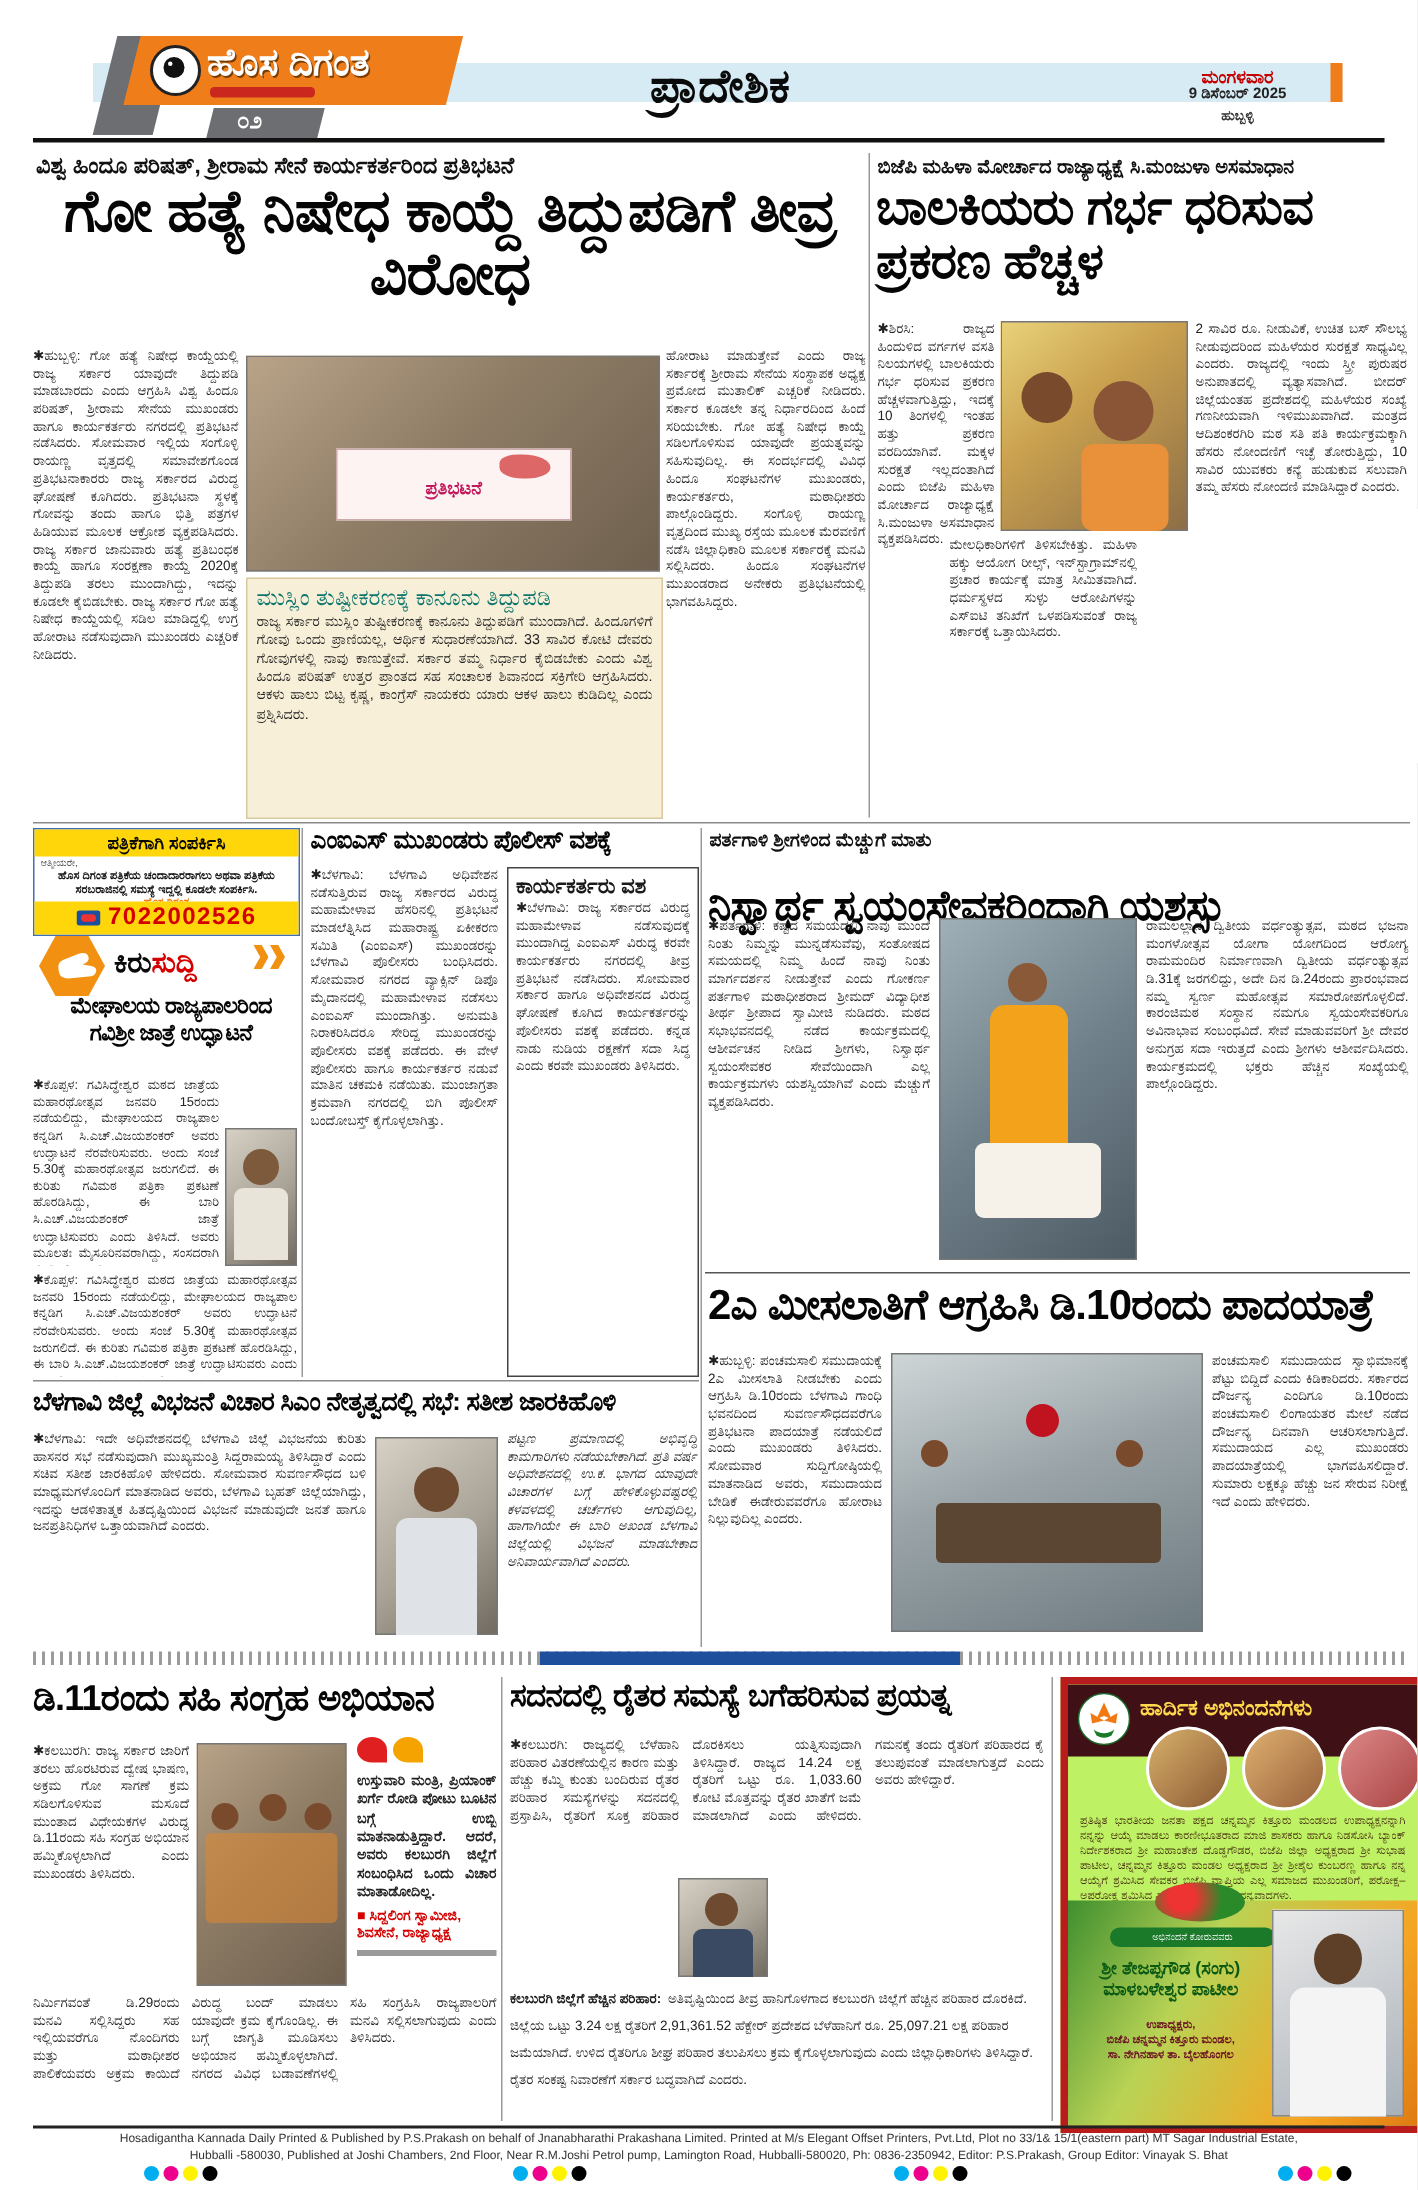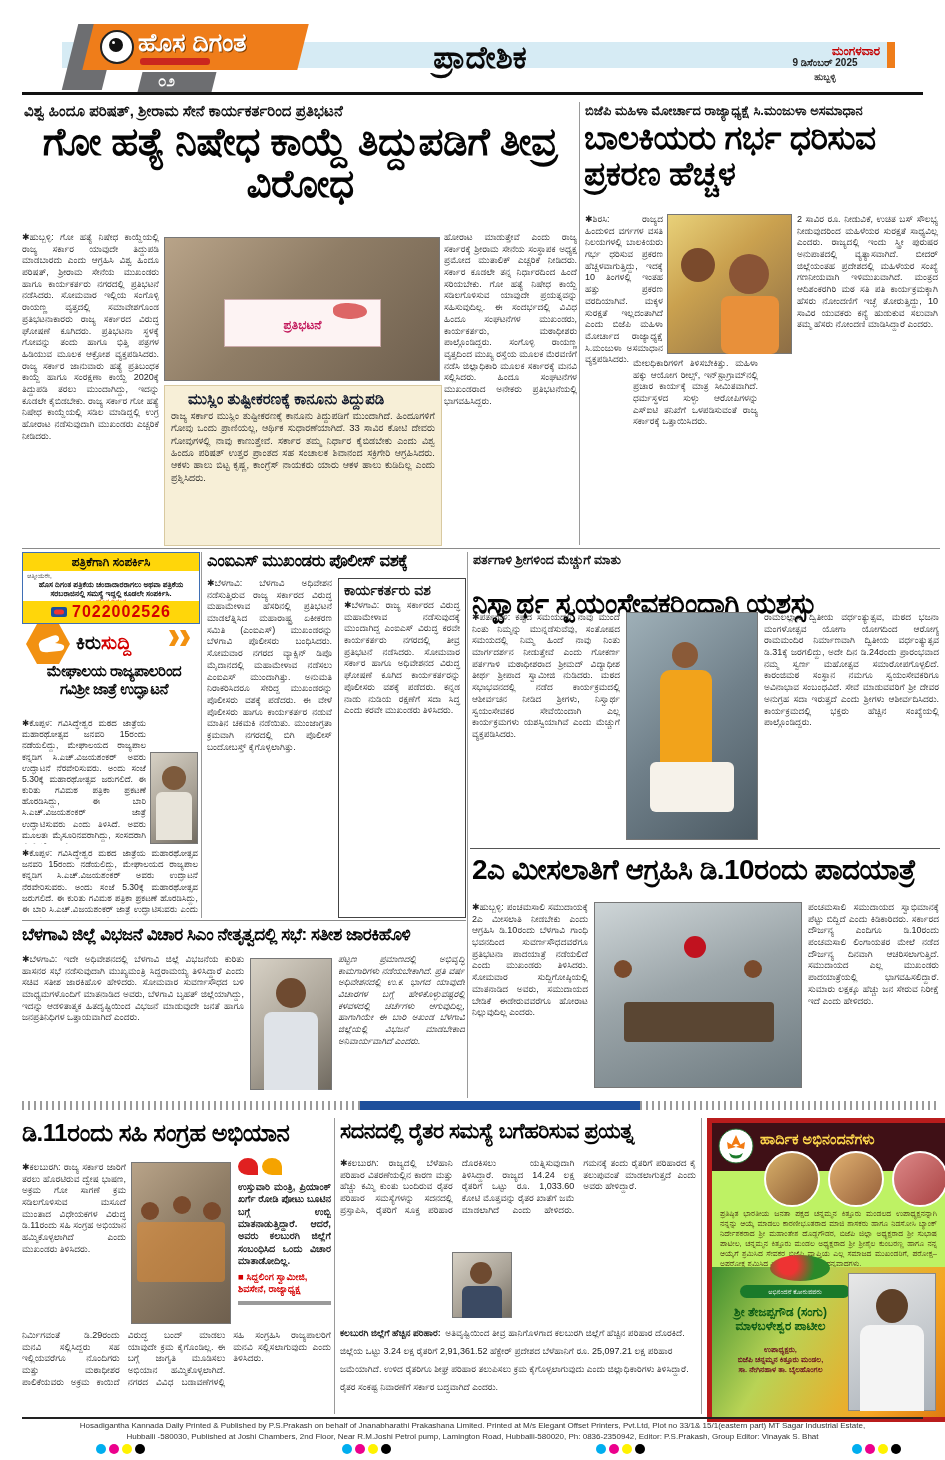--- a/index.html
+++ b/index.html
@@ -55,41 +55,41 @@
     <div class="abs" style="left:7px;top:6px;width:14px;height:14px;border-radius:50%;background:#111;"></div>
     <div class="abs" style="left:10px;top:9px;width:3px;height:3px;border-radius:50%;background:#fff;"></div>
   </div>
   <div class="abs" style="left:138px;top:28px;width:170px;font-size:25px;font-weight:800;color:#fff;text-shadow:1px 1px 0 #7a3c00;">ಹೊಸ ದಿಗಂತ</div>
   <div class="abs" style="left:140px;top:58px;width:70px;height:7px;background:#c1121f;border-radius:3px;opacity:.8;"></div>
   <div class="masthead-gray" style="left:140px;top:72px;width:74px;height:20px;"></div>
   <div class="abs" style="left:158px;top:72px;width:60px;font-size:15px;font-weight:700;color:#fff;">೦೨</div>
 
   <div class="abs" style="left:300px;top:40px;width:360px;text-align:center;font-size:31px;font-weight:800;color:#0a0a0a;">ಪ್ರಾದೇಶಿಕ</div>
 
-  <div class="abs" style="left:770px;top:44px;width:110px;text-align:right;font-size:12px;font-weight:800;color:#c40000;">ಮಂಗಳವಾರ</div>
+  <div class="abs" style="left:770px;top:44px;width:110px;text-align:center;font-size:12px;font-weight:800;color:#c40000;">ಮಂಗಳವಾರ</div>
   <div class="abs" style="left:770px;top:57px;width:110px;text-align:center;font-size:10px;font-weight:700;color:#222;">9 ಡಿಸೆಂಬರ್ 2025</div>
   <div class="abs" style="left:790px;top:72px;width:70px;text-align:center;font-size:9px;font-weight:700;color:#333;">ಹುಬ್ಬಳ್ಳಿ</div>
 
   <div class="abs" style="left:22px;top:92px;width:901px;height:2.5px;background:#111;"></div>
 
   <div class="abs kicker" style="left:24px;top:102px;width:553px;font-size:15px;">ವಿಶ್ವ ಹಿಂದೂ ಪರಿಷತ್, ಶ್ರೀರಾಮ ಸೇನೆ ಕಾರ್ಯಕರ್ತರಿಂದ ಪ್ರತಿಭಟನೆ</div>
   <div class="abs headline" style="left:22px;top:121px;width:556px;height:106px;font-size:39px;text-align:center;">ಗೋ ಹತ್ಯೆ ನಿಷೇಧ ಕಾಯ್ದೆ ತಿದ್ದುಪಡಿಗೆ ತೀವ್ರ ವಿರೋಧ</div>
 
   <div class="abs jt body" style="left:22px;top:232px;width:137px;height:312px;">✱ಹುಬ್ಬಳ್ಳಿ: ಗೋ ಹತ್ಯೆ ನಿಷೇಧ ಕಾಯ್ದೆಯಲ್ಲಿ ರಾಜ್ಯ ಸರ್ಕಾರ ಯಾವುದೇ ತಿದ್ದುಪಡಿ ಮಾಡಬಾರದು ಎಂದು ಆಗ್ರಹಿಸಿ ವಿಶ್ವ ಹಿಂದೂ ಪರಿಷತ್, ಶ್ರೀರಾಮ ಸೇನೆಯ ಮುಖಂಡರು ಹಾಗೂ ಕಾರ್ಯಕರ್ತರು ನಗರದಲ್ಲಿ ಪ್ರತಿಭಟನೆ ನಡೆಸಿದರು. ಸೋಮವಾರ ಇಲ್ಲಿಯ ಸಂಗೊಳ್ಳಿ ರಾಯಣ್ಣ ವೃತ್ತದಲ್ಲಿ ಸಮಾವೇಶಗೊಂಡ ಪ್ರತಿಭಟನಾಕಾರರು ರಾಜ್ಯ ಸರ್ಕಾರದ ವಿರುದ್ಧ ಘೋಷಣೆ ಕೂಗಿದರು. ಪ್ರತಿಭಟನಾ ಸ್ಥಳಕ್ಕೆ ಗೋವನ್ನು ತಂದು ಹಾಗೂ ಭಿತ್ತಿ ಪತ್ರಗಳ ಹಿಡಿಯುವ ಮೂಲಕ ಆಕ್ರೋಶ ವ್ಯಕ್ತಪಡಿಸಿದರು. ರಾಜ್ಯ ಸರ್ಕಾರ ಜಾನುವಾರು ಹತ್ಯೆ ಪ್ರತಿಬಂಧಕ ಕಾಯ್ದೆ ಹಾಗೂ ಸಂರಕ್ಷಣಾ ಕಾಯ್ದೆ 2020ಕ್ಕೆ ತಿದ್ದುಪಡಿ ತರಲು ಮುಂದಾಗಿದ್ದು, ಇದನ್ನು ಕೂಡಲೇ ಕೈಬಿಡಬೇಕು. ರಾಜ್ಯ ಸರ್ಕಾರ ಗೋ ಹತ್ಯೆ ನಿಷೇಧ ಕಾಯ್ದೆಯಲ್ಲಿ ಸಡಿಲ ಮಾಡಿದ್ದಲ್ಲಿ ಉಗ್ರ ಹೋರಾಟ ನಡೆಸುವುದಾಗಿ ಮುಖಂಡರು ಎಚ್ಚರಿಕೆ ನೀಡಿದರು.</div>
   <div class="abs jt body" style="left:444px;top:232px;width:133px;height:312px;">ಹೋರಾಟ ಮಾಡುತ್ತೇವೆ ಎಂದು ರಾಜ್ಯ ಸರ್ಕಾರಕ್ಕೆ ಶ್ರೀರಾಮ ಸೇನೆಯ ಸಂಸ್ಥಾಪಕ ಅಧ್ಯಕ್ಷ ಪ್ರಮೋದ ಮುತಾಲಿಕ್ ಎಚ್ಚರಿಕೆ ನೀಡಿದರು. ಸರ್ಕಾರ ಕೂಡಲೇ ತನ್ನ ನಿರ್ಧಾರದಿಂದ ಹಿಂದೆ ಸರಿಯಬೇಕು. ಗೋ ಹತ್ಯೆ ನಿಷೇಧ ಕಾಯ್ದೆ ಸಡಿಲಗೊಳಿಸುವ ಯಾವುದೇ ಪ್ರಯತ್ನವನ್ನು ಸಹಿಸುವುದಿಲ್ಲ. ಈ ಸಂದರ್ಭದಲ್ಲಿ ವಿವಿಧ ಹಿಂದೂ ಸಂಘಟನೆಗಳ ಮುಖಂಡರು, ಕಾರ್ಯಕರ್ತರು, ಮಠಾಧೀಶರು ಪಾಲ್ಗೊಂಡಿದ್ದರು. ಸಂಗೊಳ್ಳಿ ರಾಯಣ್ಣ ವೃತ್ತದಿಂದ ಮುಖ್ಯ ರಸ್ತೆಯ ಮೂಲಕ ಮೆರವಣಿಗೆ ನಡೆಸಿ ಜಿಲ್ಲಾಧಿಕಾರಿ ಮೂಲಕ ಸರ್ಕಾರಕ್ಕೆ ಮನವಿ ಸಲ್ಲಿಸಿದರು. ಹಿಂದೂ ಸಂಘಟನೆಗಳ ಮುಖಂಡರಾದ ಅನೇಕರು ಪ್ರತಿಭಟನೆಯಲ್ಲಿ ಭಾಗವಹಿಸಿದ್ದರು.</div>
 
   <div class="photo" style="left:164px;top:237px;width:276px;height:144px;">
     <div class="abs" style="left:60px;top:62px;width:155px;height:46px;background:#fdf3f3;border:1px solid #caa;">
       <div style="text-align:center;margin-top:18px;font-size:12px;font-weight:800;color:#c2185b;">ಪ್ರತಿಭಟನೆ</div>
       <div class="abs" style="left:108px;top:3px;width:34px;height:16px;background:#d66;border-radius:40% 60% 50% 50%;"></div>
     </div>
   </div>
 
   <div class="cream-box" style="left:164px;top:385px;width:276px;height:159px;">
-    <div style="font-size:15px;font-weight:700;color:#0f172a;padding:4px 6px 2px 23px;">ಮುಸ್ಲಿಂ ತುಷ್ಟೀಕರಣಕ್ಕೆ ಕಾನೂನು ತಿದ್ದುಪಡಿ</div>
+    <div style="font-size:15px;font-weight:400;color:#0f766e;padding:4px 6px 2px 6px;">ಮುಸ್ಲಿಂ ತುಷ್ಟೀಕರಣಕ್ಕೆ ಕಾನೂನು ತಿದ್ದುಪಡಿ</div>
     <div class="jt body" style="padding:0 6px;height:126px;font-size:9.5px;">ರಾಜ್ಯ ಸರ್ಕಾರ ಮುಸ್ಲಿಂ ತುಷ್ಟೀಕರಣಕ್ಕೆ ಕಾನೂನು ತಿದ್ದುಪಡಿಗೆ ಮುಂದಾಗಿದೆ. ಹಿಂದೂಗಳಿಗೆ ಗೋವು ಒಂದು ಪ್ರಾಣಿಯಲ್ಲ, ಆರ್ಥಿಕ ಸುಧಾರಣೆಯಾಗಿದೆ. 33 ಸಾವಿರ ಕೋಟಿ ದೇವರು ಗೋವುಗಳಲ್ಲಿ ನಾವು ಕಾಣುತ್ತೇವೆ. ಸರ್ಕಾರ ತಮ್ಮ ನಿರ್ಧಾರ ಕೈಬಿಡಬೇಕು ಎಂದು ವಿಶ್ವ ಹಿಂದೂ ಪರಿಷತ್ ಉತ್ತರ ಪ್ರಾಂತದ ಸಹ ಸಂಚಾಲಕ ಶಿವಾನಂದ ಸಕ್ರಿಗೇರಿ ಆಗ್ರಹಿಸಿದರು. ಆಕಳು ಹಾಲು ಬಿಟ್ಟ ಕೃಷ್ಣ, ಕಾಂಗ್ರೆಸ್ ನಾಯಕರು ಯಾರು ಆಕಳ ಹಾಲು ಕುಡಿದಿಲ್ಲ ಎಂದು ಪ್ರಶ್ನಿಸಿದರು.</div>
   </div>
 
   <div class="vr" style="left:579px;top:102px;height:443px;"></div>
 
   <div class="abs kicker" style="left:585px;top:103px;width:355px;font-size:13px;">ಬಿಜೆಪಿ ಮಹಿಳಾ ಮೋರ್ಚಾದ ರಾಜ್ಯಾಧ್ಯಕ್ಷೆ ಸಿ.ಮಂಜುಳಾ ಅಸಮಾಧಾನ</div>
   <div class="abs headline" style="left:584px;top:120px;width:356px;height:90px;font-size:33px;">ಬಾಲಕಿಯರು ಗರ್ಭ ಧರಿಸುವ ಪ್ರಕರಣ ಹೆಚ್ಚಳ</div>
 
   <div class="abs jt body" style="left:585px;top:214px;width:78px;height:330px;">✱ಶಿರಸಿ: ರಾಜ್ಯದ ಹಿಂದುಳಿದ ವರ್ಗಗಳ ವಸತಿ ನಿಲಯಗಳಲ್ಲಿ ಬಾಲಕಿಯರು ಗರ್ಭ ಧರಿಸುವ ಪ್ರಕರಣ ಹೆಚ್ಚಳವಾಗುತ್ತಿದ್ದು, ಇದಕ್ಕೆ 10 ತಿಂಗಳಲ್ಲಿ ಇಂತಹ ಹತ್ತು ಪ್ರಕರಣ ವರದಿಯಾಗಿವೆ. ಮಕ್ಕಳ ಸುರಕ್ಷತೆ ಇಲ್ಲದಂತಾಗಿದೆ ಎಂದು ಬಿಜೆಪಿ ಮಹಿಳಾ ಮೋರ್ಚಾದ ರಾಜ್ಯಾಧ್ಯಕ್ಷೆ ಸಿ.ಮಂಜುಳಾ ಅಸಮಾಧಾನ ವ್ಯಕ್ತಪಡಿಸಿದರು.</div>
   <div class="photo photo2" style="left:667px;top:214px;width:125px;height:140px;">

